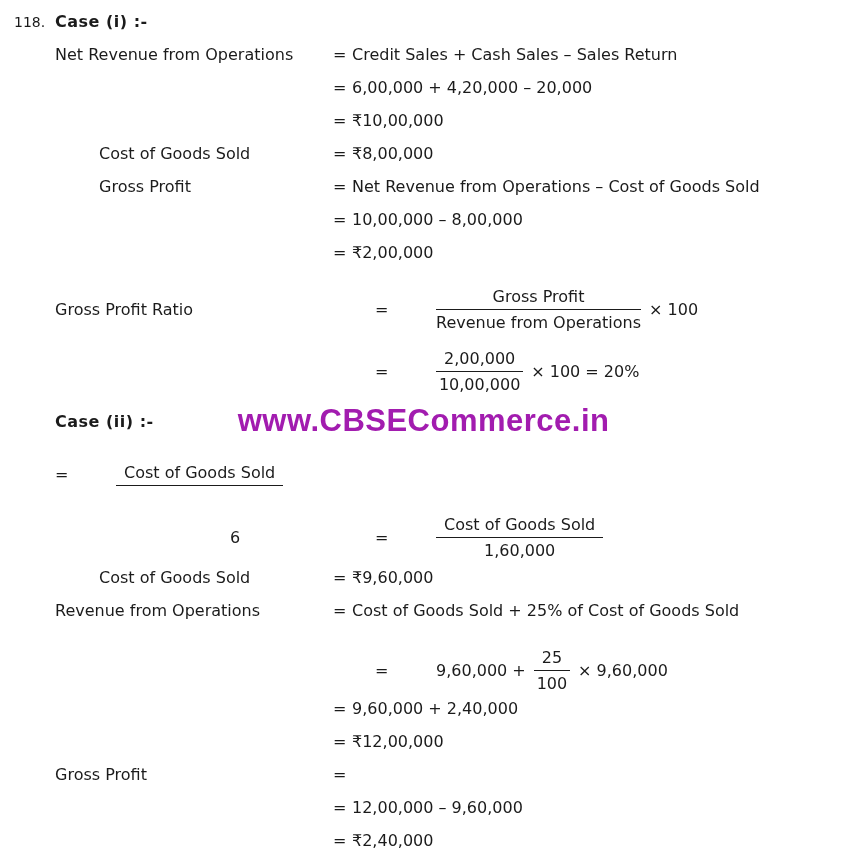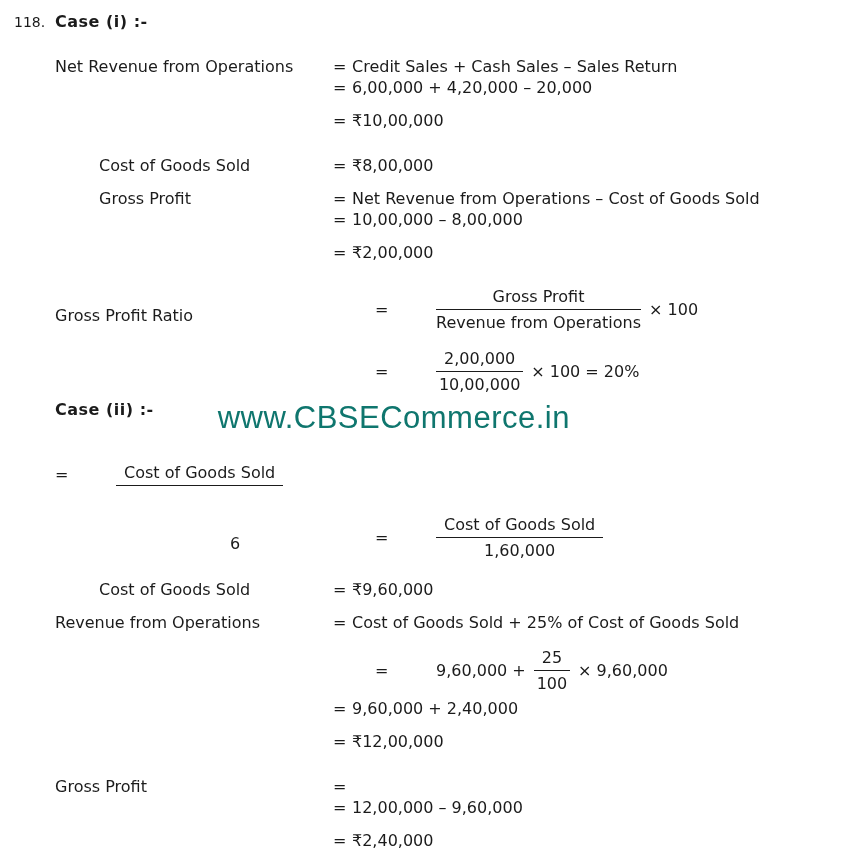--- a/index.html
+++ b/index.html
@@ -36,21 +36,20 @@
     font-size: 14px;
   }
   .case-heading {
     font-weight: bold;
     letter-spacing: 0.5px;
   }
   .label {
     width: 278px;
     flex-shrink: 0;
     box-sizing: border-box;
-    margin-top: 12px;
   }
   .label.ind1 { padding-left: 44px; }
   .label.ind6 { padding-left: 175px; }
   .eq {
     width: 19px;
     flex-shrink: 0;
   }
   .value { }
   
   .frac-row {
@@ -73,29 +72,29 @@
     padding: 0 8px 3px 8px;
   }
   .fraction .den {
     display: block;
     padding-top: 3px;
   }
   .frac-prefix { margin-right: 8px; }
   .frac-suffix { margin-left: 8px; }
   .case2-row {
     min-height: 42px;
-    align-items: flex-start;
+    align-items: center;
     padding-left: 55px;
   }
   .watermark {
     font-family: "Liberation Sans", sans-serif;
-    font-weight: normal;
+    font-weight: bold;
     font-size: 31px;
-    color: #0f766e;
-    margin-left: 64px;
+    color: #a21caf;
+    margin-left: 84px;
     letter-spacing: 0.5px;
     white-space: nowrap;
   }
   .tall { min-height: 40px; }
 </style>
 </head>
 <body>
 
 <div class="page">
 

